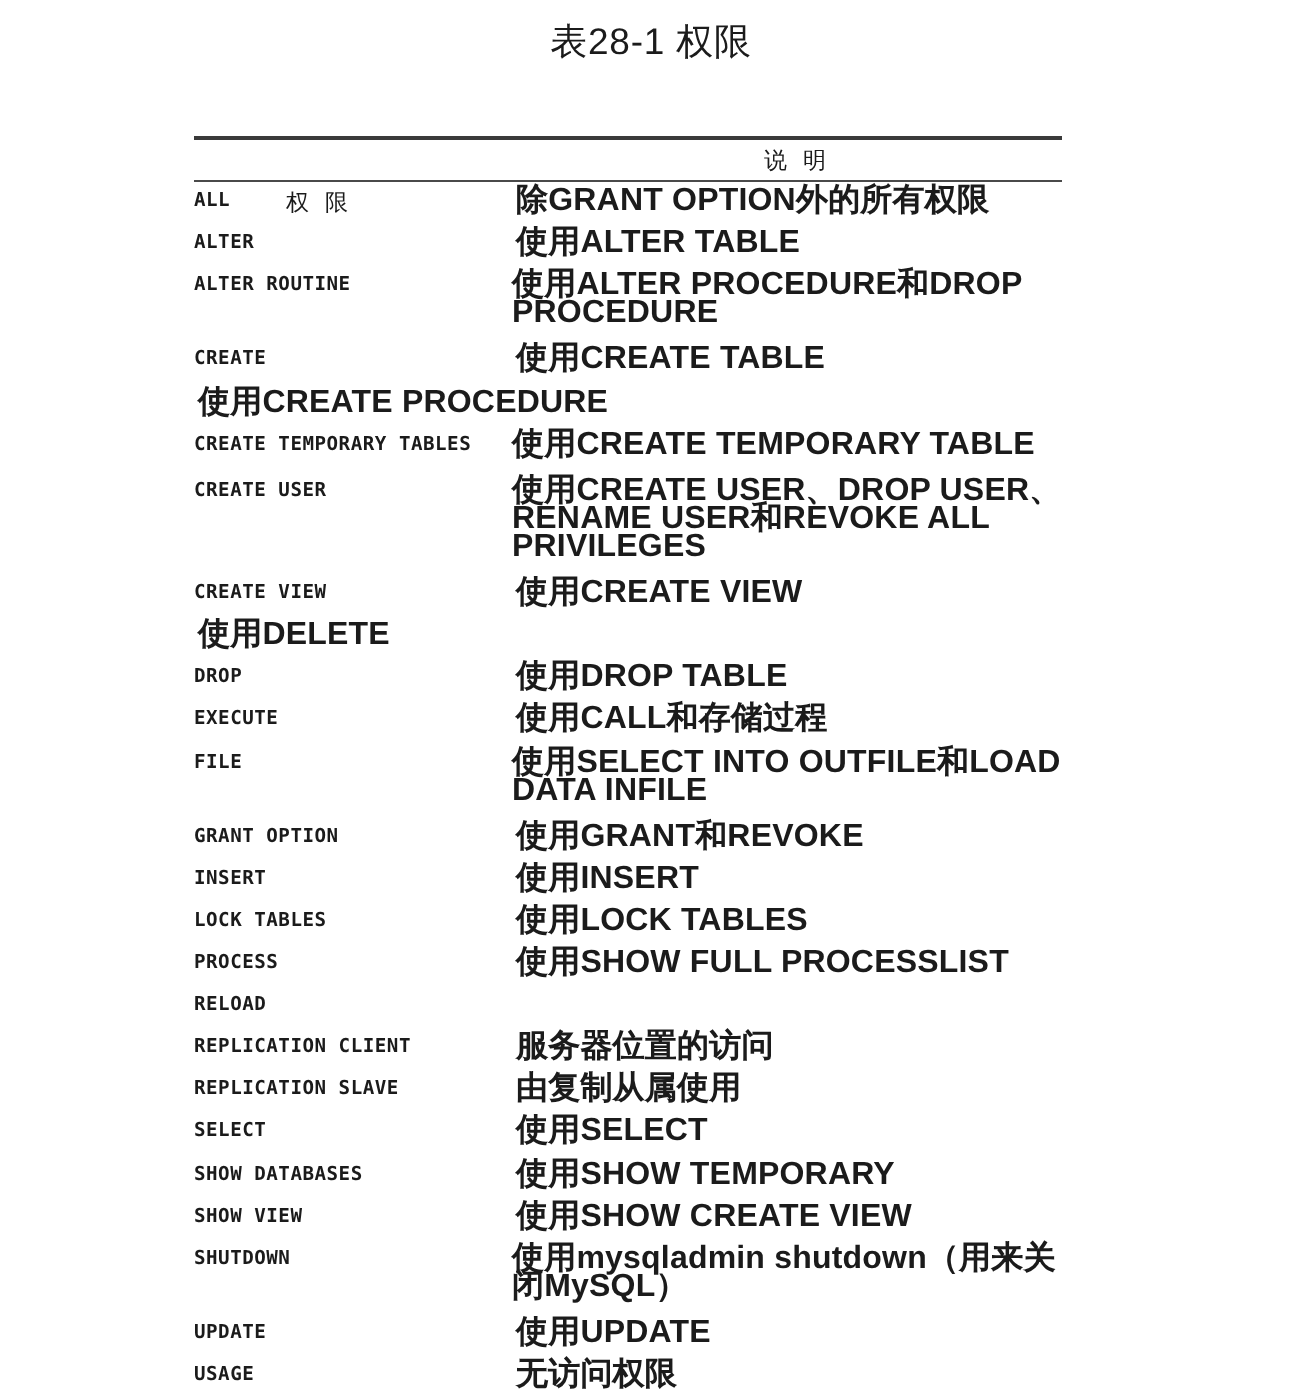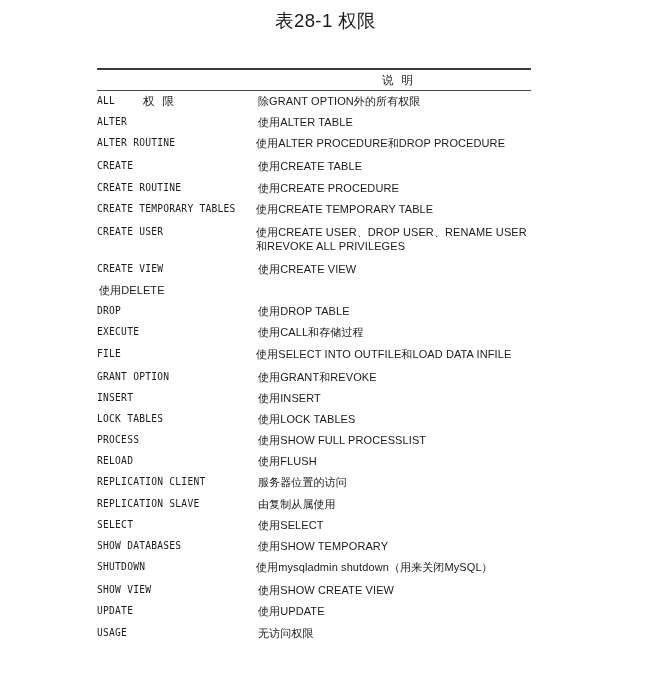--- a/index.html
+++ b/index.html
@@ -82,38 +82,39 @@
   .sp { display: inline-block; width: 8px; }
 
   
   .tbody {
     padding-top: 3px;
   }
   .row {
     display: flex;
     align-items: flex-start;
     margin-bottom: 7.2px;
+    font-weight: bold;
   }
   .cell-priv {
     width: 159px;
     flex: 0 0 159px;
     box-sizing: border-box;
     padding-left: 20px;
     text-indent: -20px;
     font-family: "DejaVu Sans Mono", "Liberation Mono", monospace;
     font-size: 9.6px;
     letter-spacing: 0.25px;
     line-height: 13.5px;
     color: #1b1b1b;
     white-space: pre-wrap;
   }
   .cell-desc {
     flex: 1 1 auto;
     box-sizing: border-box;
-    font-size: 11px;
+    font-size: 16px;
     line-height: 14px;
     color: #1b1b1b;
     font-family: "Liberation Sans", "DejaVu Sans", sans-serif;
     letter-spacing: 0.1px;
     text-indent: 2px;
   }
   .cell-desc.hang {
     text-indent: 0;
   }
 
@@ -152,21 +153,20 @@
     <div class="cell-priv">ALTER ROUTINE</div>
     <div class="cell-desc hang">使用ALTER PROCEDURE和DROP PROCEDURE</div>
   </div>
 
   <div class="row">
     <div class="cell-priv">CREATE</div>
     <div class="cell-desc">使用CREATE TABLE</div>
   </div>
 
   <div class="row">
-    <div class="cell-priv">CREATE ROUTINE</div>
     <div class="cell-desc">使用CREATE PROCEDURE</div>
   </div>
 
   <div class="row tall">
     <div class="cell-priv">CREATE TEMPORARY TABLES</div>
     <div class="cell-desc hang">使用CREATE TEMPORARY TABLE</div>
   </div>
 
   <div class="row tall">
     <div class="cell-priv">CREATE USER</div>
@@ -213,21 +213,20 @@
     <div class="cell-desc">使用LOCK TABLES</div>
   </div>
 
   <div class="row">
     <div class="cell-priv">PROCESS</div>
     <div class="cell-desc">使用SHOW FULL PROCESSLIST</div>
   </div>
 
   <div class="row">
     <div class="cell-priv">RELOAD</div>
-    <div class="cell-desc">使用FLUSH</div>
   </div>
 
   <div class="row">
     <div class="cell-priv">REPLICATION CLIENT</div>
     <div class="cell-desc">服务器位置的访问</div>
   </div>
 
   <div class="row">
     <div class="cell-priv">REPLICATION SLAVE</div>
     <div class="cell-desc">由复制从属使用</div>
@@ -236,30 +235,30 @@
   <div class="row">
     <div class="cell-priv">SELECT</div>
     <div class="cell-desc">使用SELECT</div>
   </div>
 
   <div class="row">
     <div class="cell-priv">SHOW DATABASES</div>
     <div class="cell-desc">使用SHOW TEMPORARY</div>
   </div>
 
+  <div class="row">
+    <div class="cell-priv">SHOW VIEW</div>
+    <div class="cell-desc">使用SHOW CREATE VIEW</div>
+  </div>
+
   <div class="row tall">
     <div class="cell-priv">SHUTDOWN</div>
     <div class="cell-desc hang">使用mysqladmin shutdown（用来关闭MySQL）</div>
   </div>
 
-  <div class="row">
-    <div class="cell-priv">SHOW VIEW</div>
-    <div class="cell-desc">使用SHOW CREATE VIEW</div>
-  </div>
-
 
   <div class="row">
     <div class="cell-priv">UPDATE</div>
     <div class="cell-desc">使用UPDATE</div>
   </div>
 
   <div class="row">
     <div class="cell-priv">USAGE</div>
     <div class="cell-desc">无访问权限</div>
   </div>

